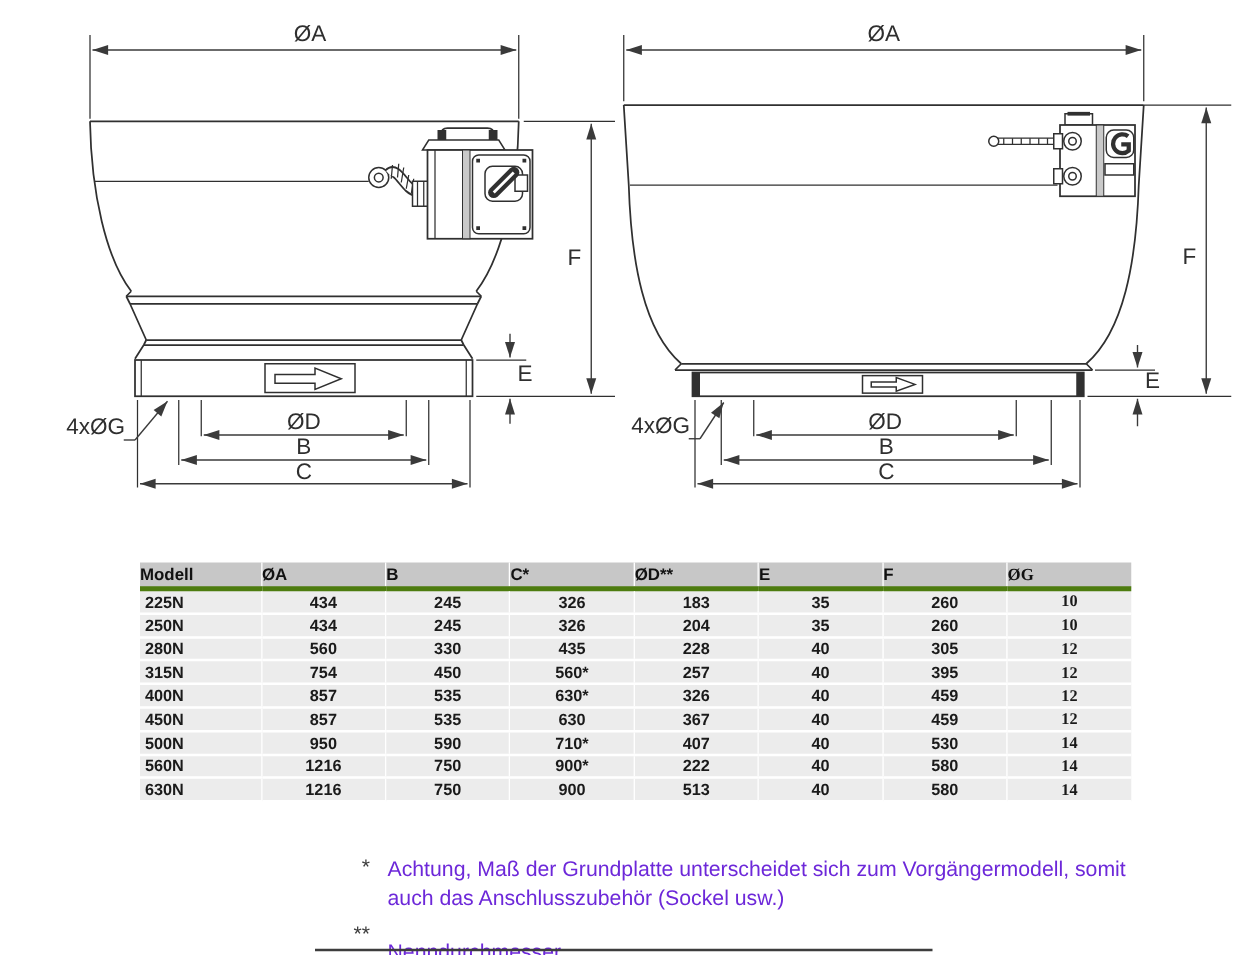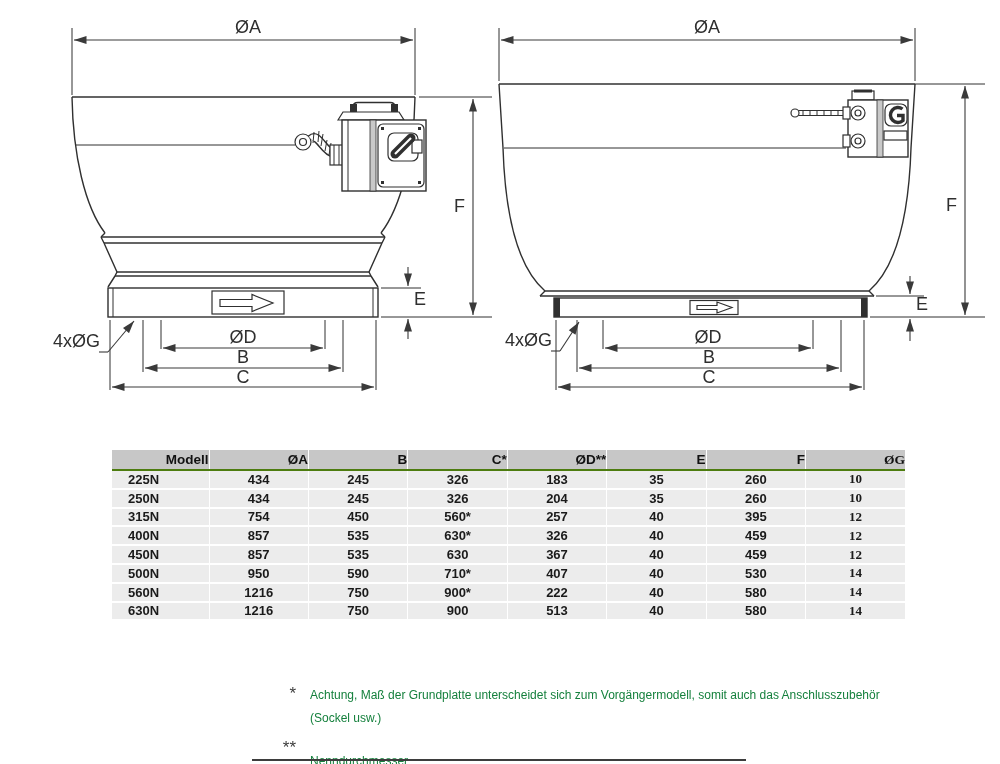--- a/index.html
+++ b/index.html
@@ -14,33 +14,33 @@
   .wfill{fill:#ffffff;stroke:#303030;stroke-width:1.4;}
   .wfill2{fill:#ffffff;stroke:#303030;stroke-width:1.2;}
   .dk{fill:#303030;stroke:none;}
   .gray{fill:#c9c9c9;stroke:#303030;stroke-width:0.8;}
   text.dlab{font-family:"Liberation Sans",sans-serif;font-size:18px;fill:#2f2f2f;}
 
   
   #table-wrap{position:absolute;left:112px;top:450px;width:793px;}
   #dims-table{width:100%;border-collapse:collapse;table-layout:fixed;}
   #dims-table th{background:#c7c7c7;height:19px;font-size:13.5px;font-weight:bold;
-                 color:#111;padding:0;text-align:right;
-                 border-bottom:2px solid #4d7c0f;border-right:1px solid #fff;}
+                 color:#111;padding:0;text-align:left;
+                 border-bottom:4px solid #4d7c0f;border-right:1px solid #fff;}
   #dims-table th:last-child,#dims-table td:last-child{border-right:none;font-family:Liberation Serif, serif;}
   #dims-table td{background:#ececec;height:16.8px;font-size:13px;font-weight:bold;
                  color:#1a1a1a;padding:0;text-align:center;
                  border-bottom:2px solid #fff;border-right:1px solid #fff;}
-  #dims-table td:first-child{text-align:left;padding-left:16px;}
+  #dims-table td:first-child{text-align:left;padding-left:4px;}
 
   
   .fn-marker{position:absolute;width:20px;text-align:right;
              font-size:17px;color:#3c3c3c;}
-  .fn-text{position:absolute;left:310px;width:595px;font-size:12px;
-           line-height:23px;color:#15803d;}
+  .fn-text{position:absolute;left:310px;width:595px;font-size:17px;
+           line-height:23px;color:#6d28d9;}
   #fn1-marker{left:276px;top:684px;}
   #fn1-text{top:684px;}
   #fn2-marker{left:276px;top:738px;}
   #fn2-text{top:738px;margin-top:12px;}
   #bottom-rule{position:absolute;left:252px;top:759px;width:494px;height:2px;
                background:#3d3d3d;}
 </style>
 </head>
 <body>
 
@@ -225,20 +225,30 @@
           <td>250N</td>
           <td>434</td>
           <td>245</td>
           <td>326</td>
           <td>204</td>
           <td>35</td>
           <td>260</td>
           <td>10</td>
         </tr>
         <tr>
+          <td>280N</td>
+          <td>560</td>
+          <td>330</td>
+          <td>435</td>
+          <td>228</td>
+          <td>40</td>
+          <td>305</td>
+          <td>12</td>
+        </tr>
+        <tr>
           <td>315N</td>
           <td>754</td>
           <td>450</td>
           <td>560*</td>
           <td>257</td>
           <td>40</td>
           <td>395</td>
           <td>12</td>
         </tr>
         <tr>

